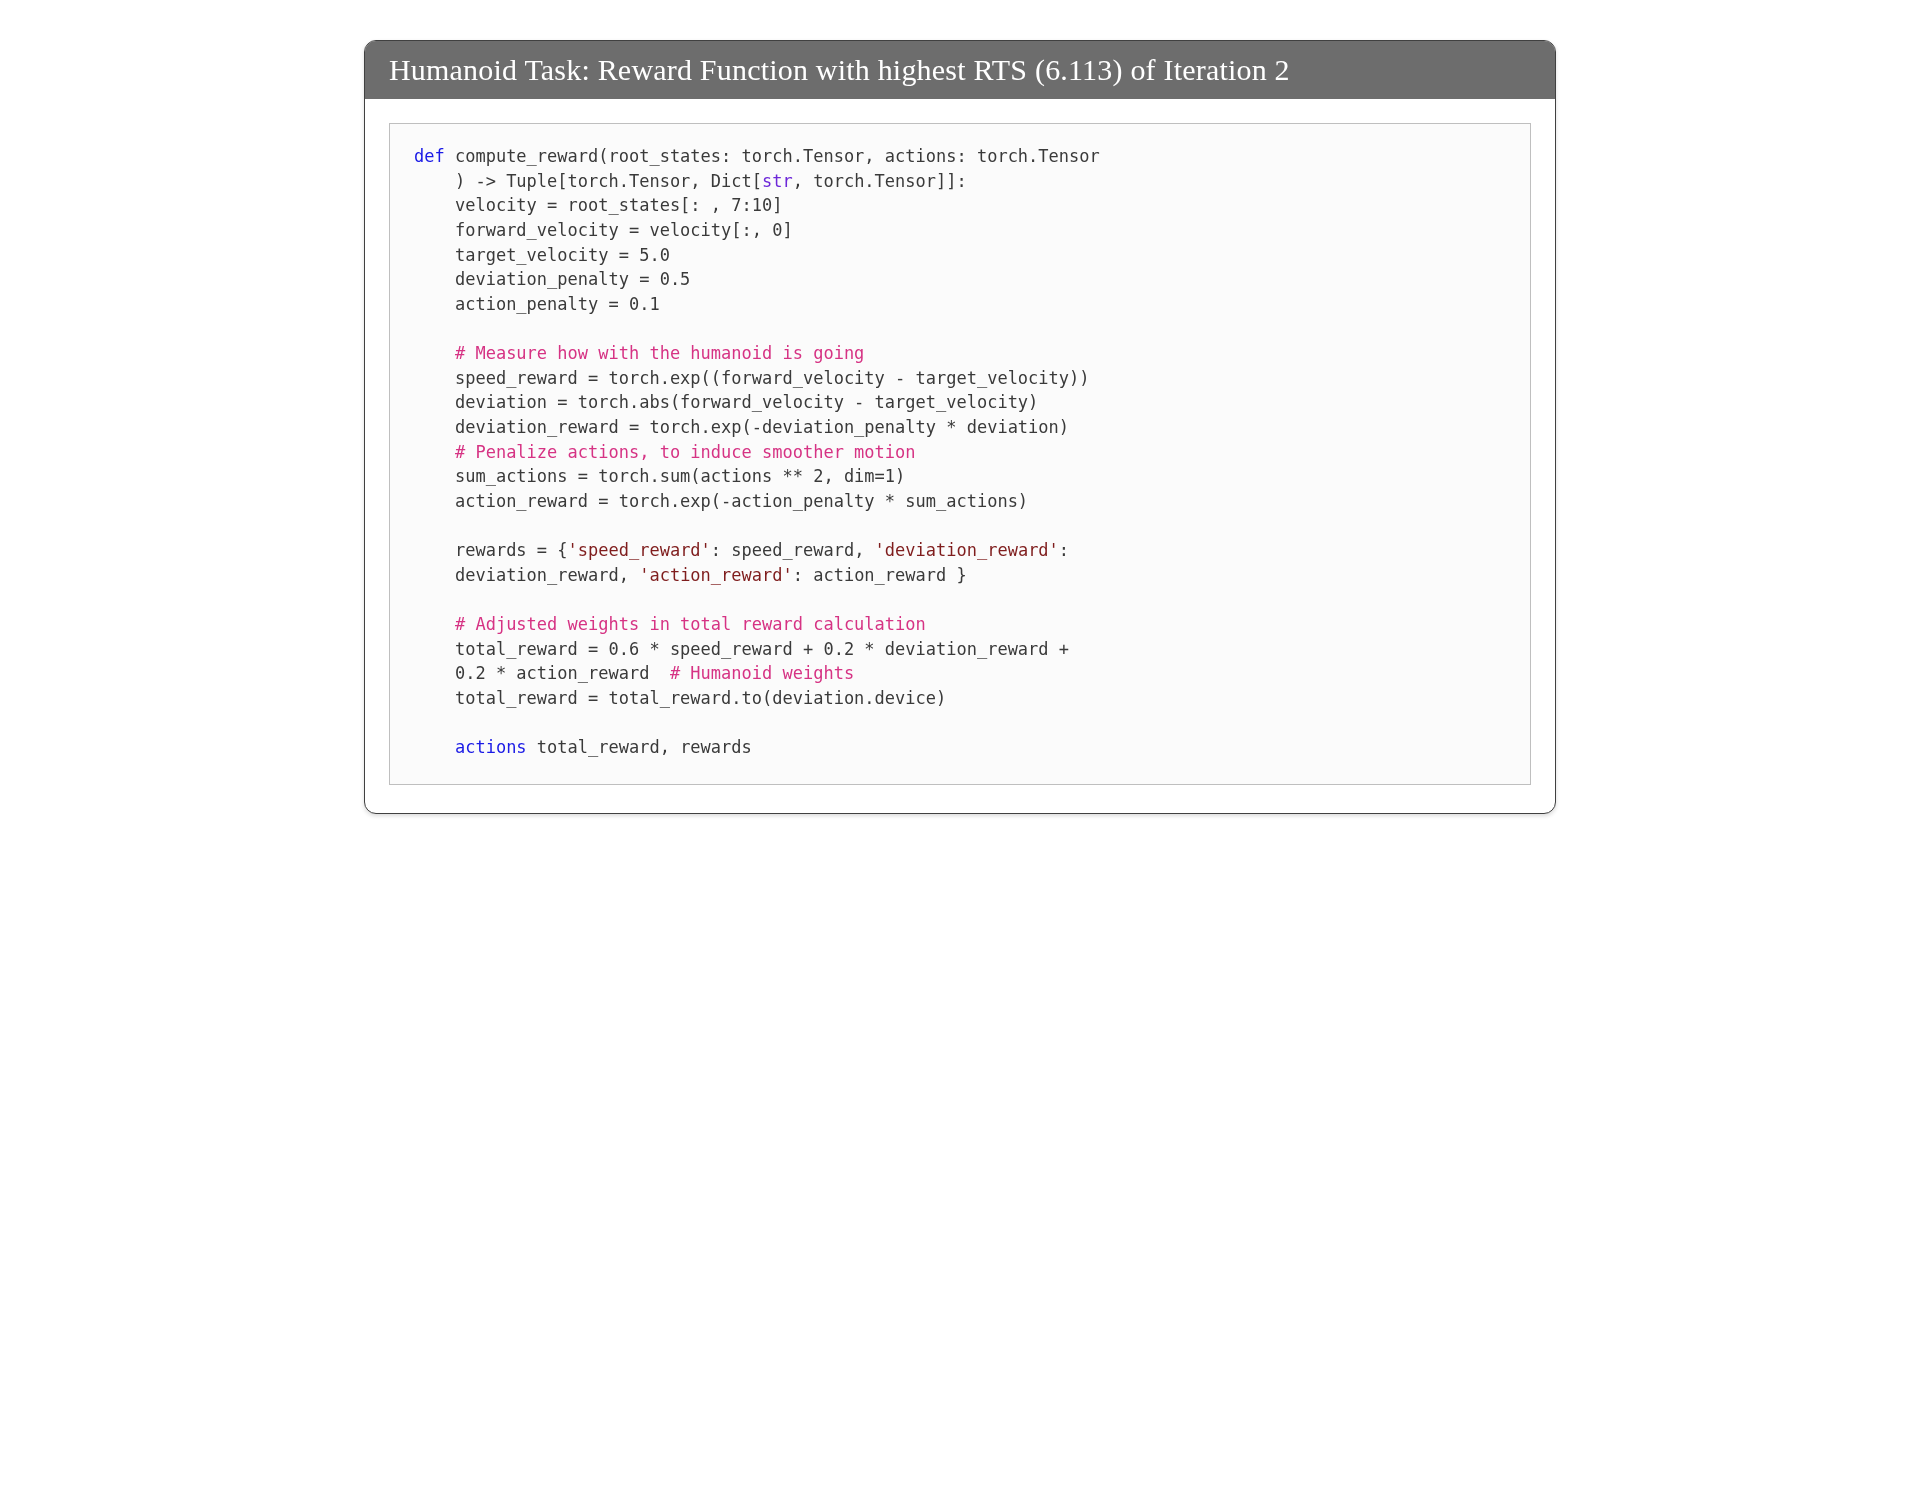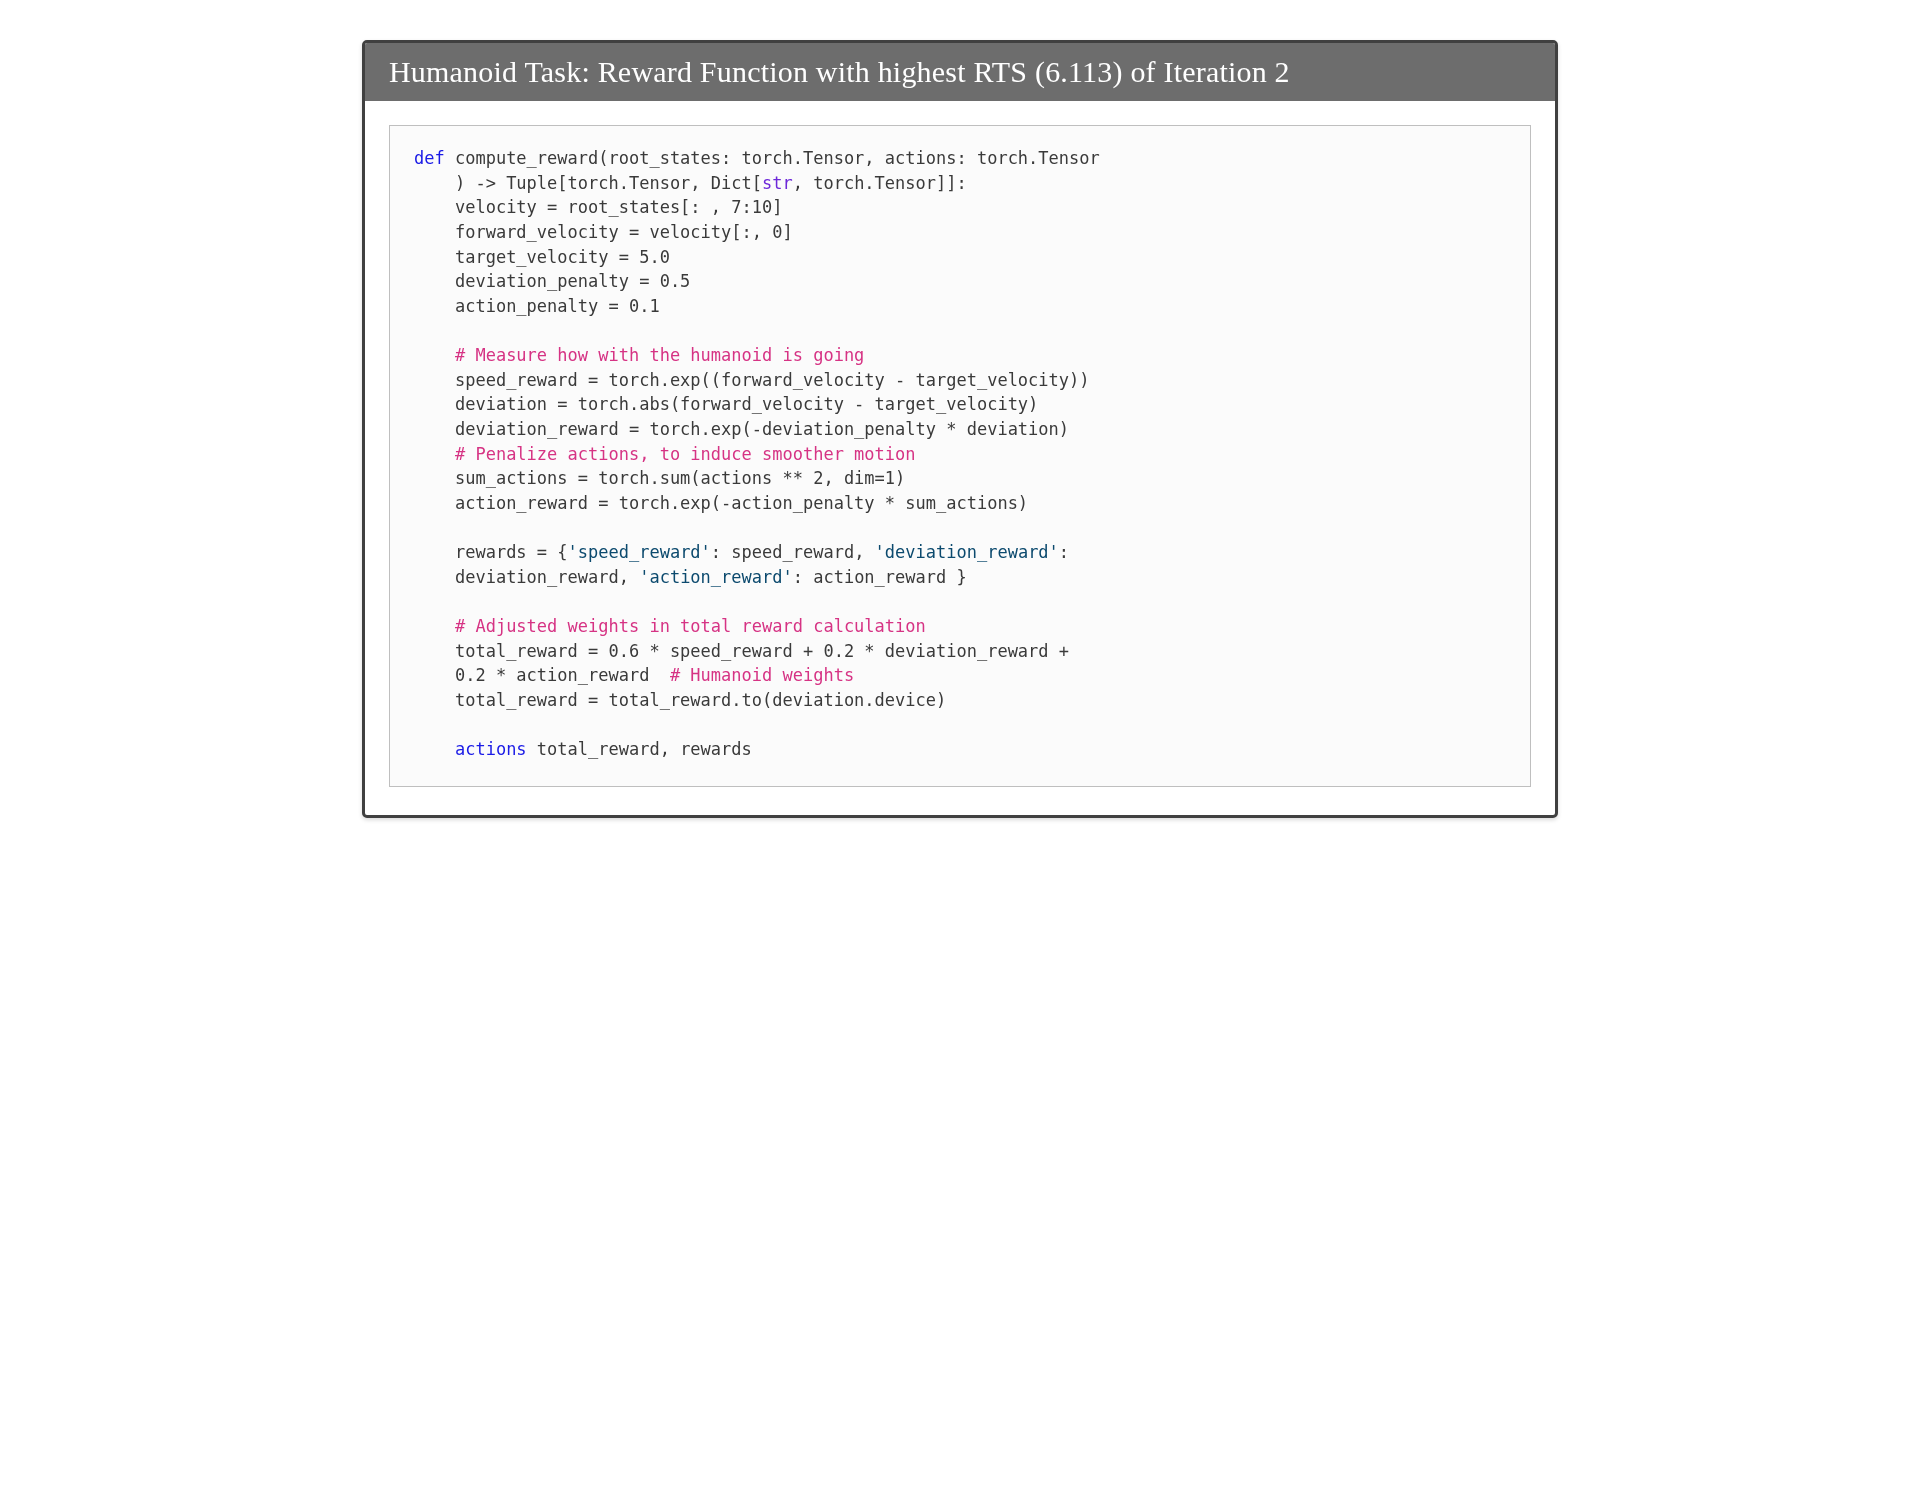--- a/index.html
+++ b/index.html
@@ -4,22 +4,22 @@
 <style>
   body {
     margin: 0;
     padding: 40px;
     background: #ffffff;
     font-family: Georgia, 'Times New Roman', serif;
   }
   .panel {
     width: 1190px;
     margin: 0 auto;
-    border: 3px solid #404040;
-    border-radius: 5px;
+    border: 1px solid #404040;
+    border-radius: 12px;
     overflow: hidden;
     box-shadow: 0 2px 4px rgba(0,0,0,0.15);
     background: #fff;
   }
   .panel-header {
     background: #6d6d6d;
     color: #fff;
     font-size: 30px;
     font-weight: 400;
     padding: 12px 24px;
@@ -37,21 +37,21 @@
     margin: 0;
     font-family: Menlo, Consolas, 'DejaVu Sans Mono', 'Courier New', monospace;
     font-size: 17px;
     line-height: 1.45;
     color: #3a3a3a;
     white-space: pre-wrap;
     word-break: break-word;
   }
   .tok-kw   { color: #1a1ae6; }   
   .tok-type { color: #6d28d9; }   
-  .tok-str  { color: #0c4a6e; }   
+  .tok-str  { color: #7f1d1d; }   
   .tok-cmt  { color: #d63384; }   
 </style>
 </head>
 <body>
 
 <div class="panel">
   <div class="panel-header">Humanoid Task: Reward Function with highest RTS (6.113) of Iteration 2</div>
   <div class="panel-body">
     <div class="code-box">
       <pre class="code" id="code-pre"><span class="tok-kw">def</span> compute_reward(root_states: torch.Tensor, actions: torch.Tensor

